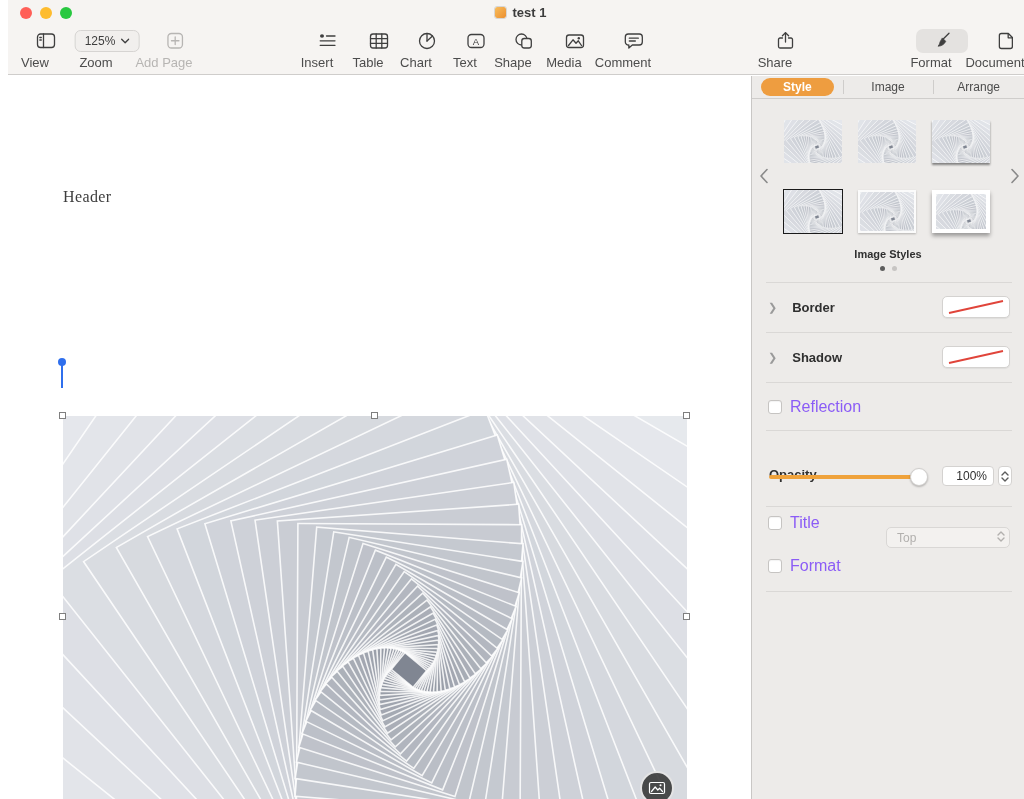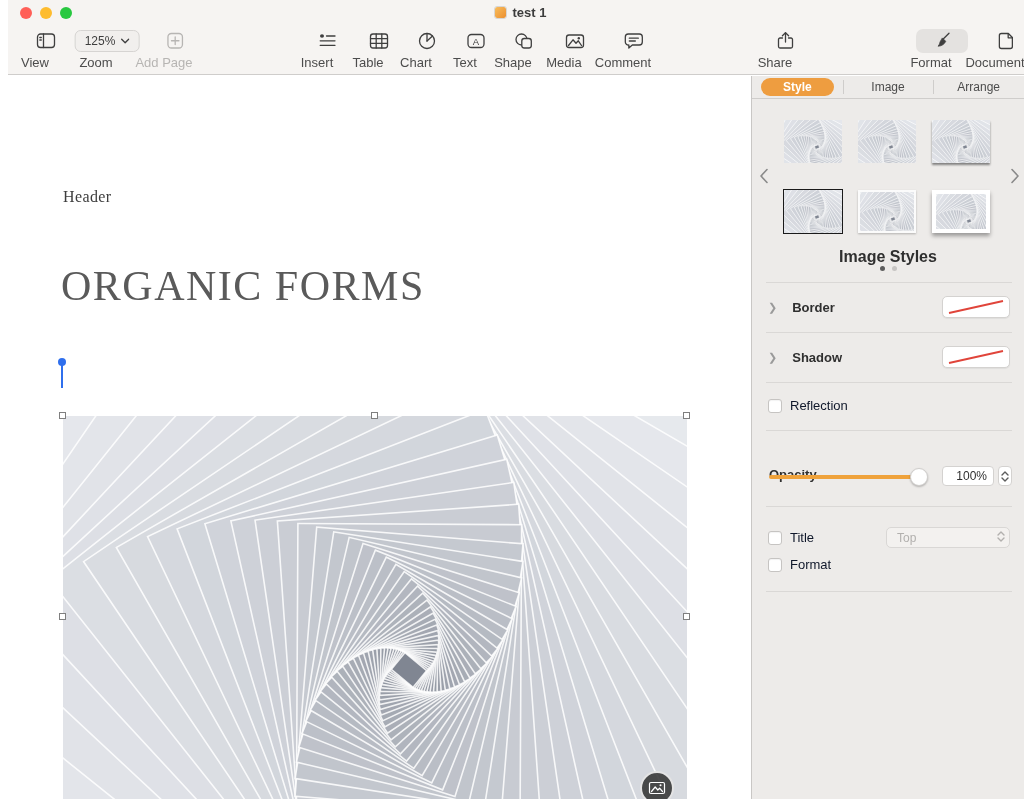--- a/index.html
+++ b/index.html
@@ -65,33 +65,33 @@
   .divider { position:absolute; left:14px; right:12px; height:1px; background:#dad8d6; }
 
   .carousel-chevron { position:absolute; font-size:0; cursor:default; }
   .carousel-chevron svg { stroke:#8a8a8a; fill:none; stroke-width:1.6; stroke-linecap:round; stroke-linejoin:round; }
   .thumb { position:absolute; width:58px; height:43px; background:#eef0f3; overflow:hidden; }
   .thumb svg { position:absolute; left:0; top:0; }
   .thumb--shadow { box-shadow:0 2px 2px rgba(0,0,0,.45); }
   .thumb--selected { outline:2px solid #1a1a1a; outline-offset:-1px; }
   .thumb--soft { border:2px solid #fbfbfb; box-shadow:0 1px 2px rgba(0,0,0,.25); }
   .thumb--polaroid { border:4px solid #fff; box-shadow:0 3px 4px rgba(0,0,0,.35); }
-  .panel-label { position:absolute; width:100%; text-align:center; font-size:16px; font-weight:bold; color:#2f2f2f; }
+  .panel-label { position:absolute; width:100%; text-align:center; font-size:11px; font-weight:bold; color:#2f2f2f; }
   .dots { position:absolute; width:100%; display:flex; gap:7px; justify-content:center; }
   .dots i { width:5px; height:5px; border-radius:50%; background:#c7c5c3; }
   .dots i.on { background:#5d5d5d; }
 
   .rowlbl { font-size:13px; font-weight:bold; color:#2f2f2f; }
   .disclose { color:#9a9a9a; font-size:11px; margin-right:7px; }
   .none-well { position:absolute; right:14px; width:68px; height:22px; background:#fff;
     border:1px solid #d4d2d0; border-radius:5px; box-shadow:0 1px 1px rgba(0,0,0,.06); }
   .checkbox { width:14px; height:14px; background:#fff; border:1px solid #c6c4c2; border-radius:3px;
     box-shadow:inset 0 1px 1px rgba(0,0,0,.05); flex:none; }
   .chk-row { position:absolute; left:16px; display:flex; align-items:center; gap:8px; }
-  .chk-row .clbl { font-size:13px; color:#0f172a; }
+  .chk-row .clbl { font-size:16px; color:#8b5cf6; }
 
   .slider { position:absolute; left:17px; width:155px; height:4px; border-radius:2px; background:#efa23b; }
   .slider .rest { position:absolute; right:0; top:0; height:4px; width:6px; background:#d8d6d4; border-radius:0 2px 2px 0; }
   .slider .knob { position:absolute; right:-4px; top:-7px; width:18px; height:18px; border-radius:50%;
     background:#fff; border:1px solid #d0cecc; box-shadow:0 1px 2px rgba(0,0,0,.25); }
   .val-box { position:absolute; width:52px; height:20px; background:#fff; border:1px solid #d4d2d0;
     border-radius:4px; font-size:12px; color:#2f2f2f; text-align:right; padding:2px 6px 0 0; }
   .stepper { position:absolute; width:14px; height:20px; background:#fff; border:1px solid #d4d2d0;
     border-radius:4px; display:flex; flex-direction:column; align-items:center; justify-content:center; gap:1px; }
   .stepper svg { stroke:#5c5c5c; fill:none; stroke-width:1.4; stroke-linecap:round; stroke-linejoin:round; }
@@ -258,21 +258,20 @@
           <polyline points="13.8,3.7 13.8,7.8 17.8,7.8"></polyline>
         </svg>
     </div>
     <div class="lbl">Document</div>
   </div>
 </div>
 
 <div class="canvas">
   <div class="doc-header">Header</div>
   <div class="doc-title">
-    <div>ORGANIC FORMS</div>
   </div>
   <div class="caret"></div>
 
   <div class="fig">
     <svg class="art" id="art-main" width="624" height="401" viewBox="0 0 624 401">
         <rect x="-404" y="-321" width="1500" height="1150" fill="rgb(240,242,246)" stroke="rgba(255,255,255,0.85)" stroke-width="1.6" transform="rotate(0.00 346 254)"></rect>
         <rect x="-347.75" y="-277.875" width="1387.5" height="1063.75" fill="rgb(239,241,245)" stroke="rgba(255,255,255,0.85)" stroke-width="1.6" transform="rotate(4.30 346 254)"></rect>
         <rect x="-295.7187500000001" y="-237.98437500000006" width="1283.4375000000002" height="983.9687500000001" fill="rgb(237,239,244)" stroke="rgba(255,255,255,0.85)" stroke-width="1.6" transform="rotate(8.60 346 254)"></rect>
         <rect x="-247.5898437500001" y="-201.08554687500003" width="1187.1796875000002" height="910.1710937500001" fill="rgb(236,238,242)" stroke="rgba(255,255,255,0.85)" stroke-width="1.6" transform="rotate(12.90 346 254)"></rect>
         <rect x="-203.07060546875005" y="-166.95413085937508" width="1098.1412109375" height="841.9082617187502" fill="rgb(234,236,241)" stroke="rgba(255,255,255,0.85)" stroke-width="1.6" transform="rotate(17.20 346 254)"></rect>
@@ -615,21 +614,21 @@
   <div class="stepper" style="left:246px; top:390px">
     <svg width="8" height="5" viewBox="0 0 8 5">
         <polyline points="1,4 4,1 7,4"></polyline>
       </svg>
     <svg width="8" height="5" viewBox="0 0 8 5">
         <polyline points="1,1 4,4 7,1"></polyline>
       </svg>
   </div>
   <div class="divider" style="top:430px"></div>
 
-  <div class="chk-row" style="top:454px">
+  <div class="chk-row" style="top:438px">
     <span class="checkbox"></span>
     <span class="clbl">Title</span>
   </div>
   <div class="select" style="left:134px; top:451px">
     <span>Top</span>
     <span class="sel-step">
       <svg width="8" height="5" viewBox="0 0 8 5">
           <polyline points="1,4 4,1 7,4"></polyline>
         </svg>
       <svg width="8" height="5" viewBox="0 0 8 5">

